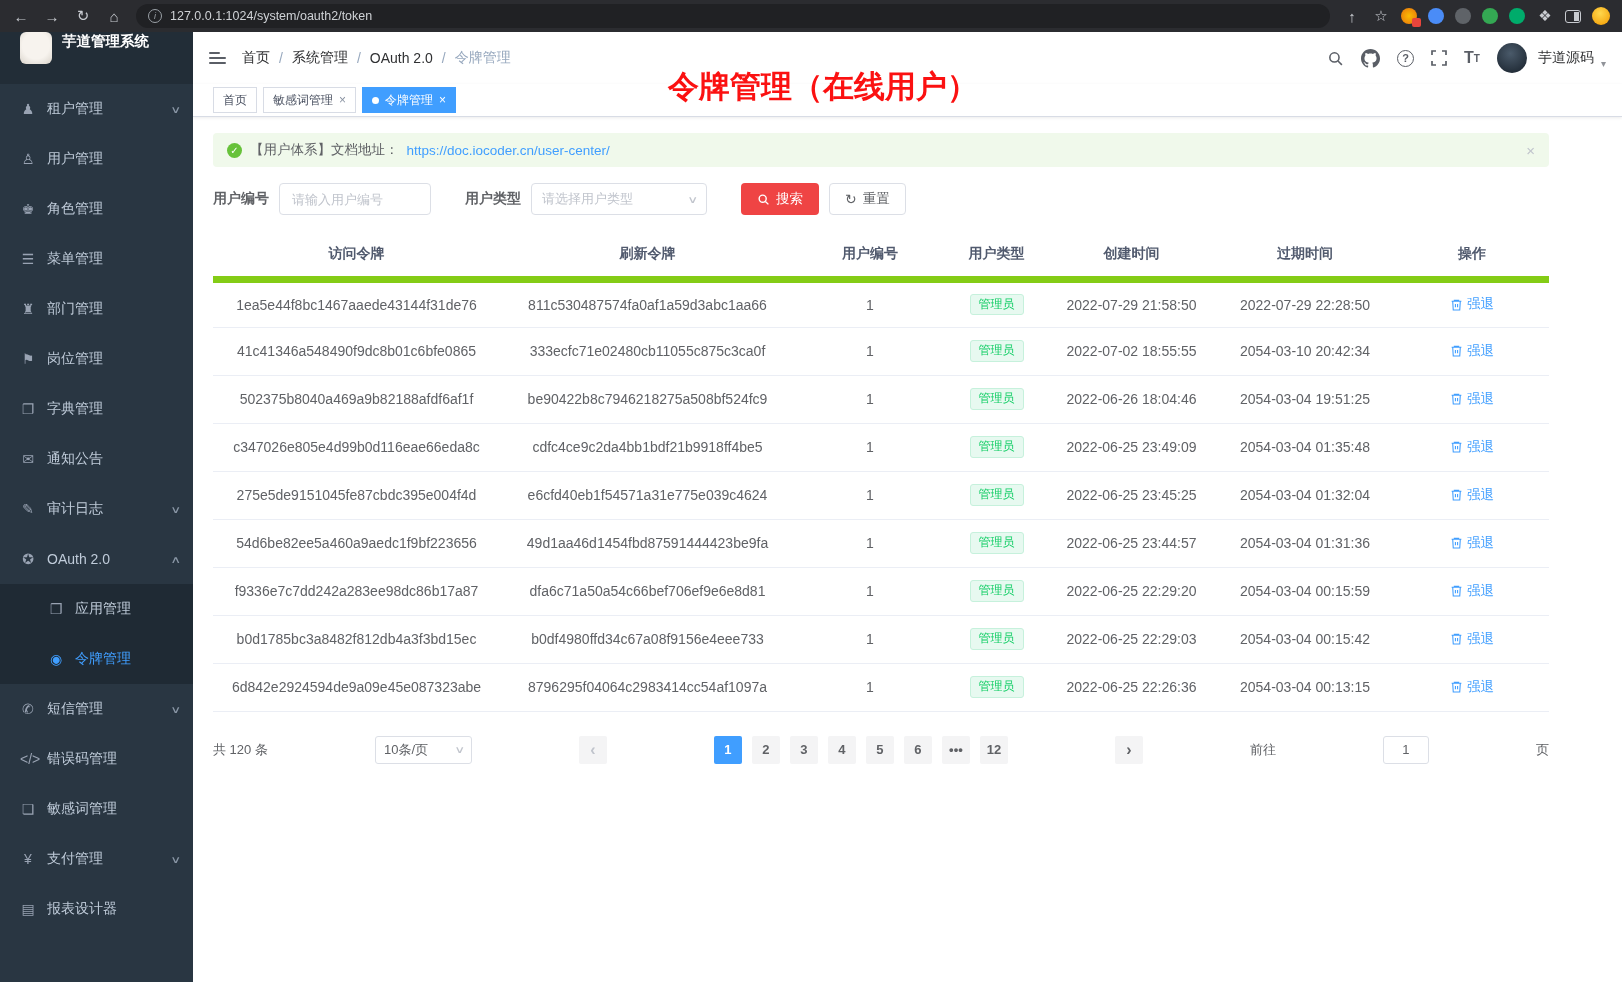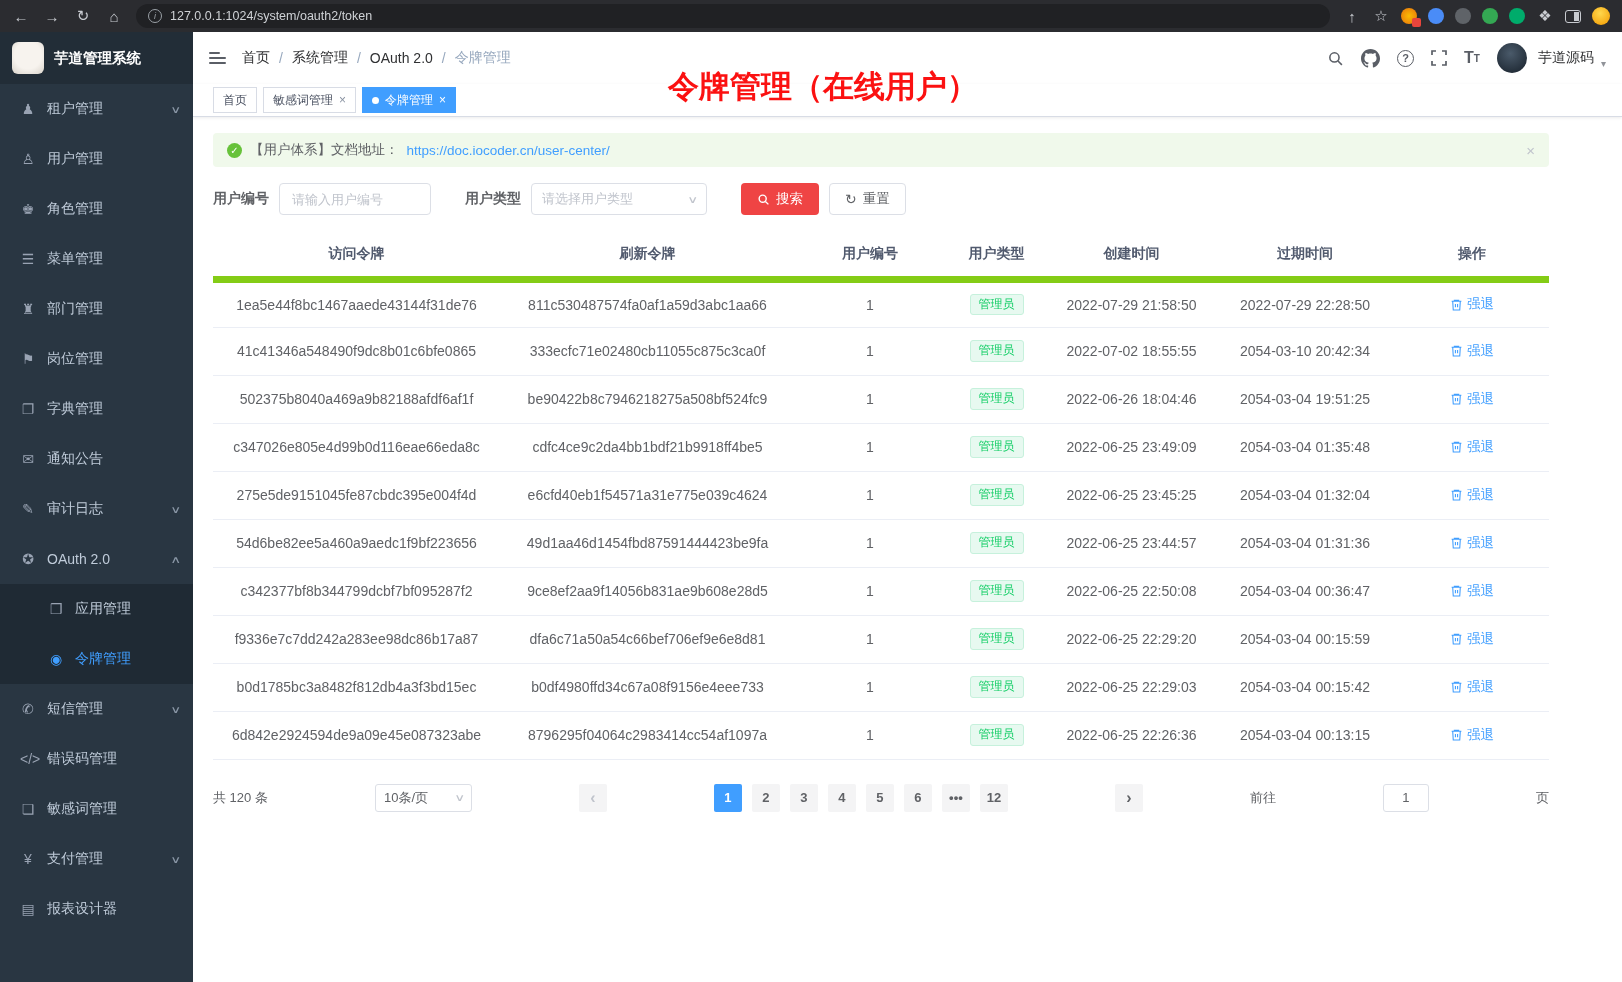--- a/index.html
+++ b/index.html
@@ -14,21 +14,21 @@
   .b-right{display:flex;align-items:center;gap:11px;flex-shrink:0}
   .ext{width:16px;height:16px;border-radius:50%;position:relative;cursor:pointer}
   .ext .badge{position:absolute;right:-4px;bottom:-3px;background:#e8453c;min-width:9px;height:9px;border-radius:2px}
   .panel-ic{width:16px;height:13px;border:1.5px solid #c8cbd0;border-radius:3px;position:relative;cursor:pointer}
   .panel-ic i{position:absolute;right:1px;top:1px;bottom:1px;width:5px;background:#c8cbd0}
   .avatar-b{width:18px;height:18px;border-radius:50%;background:radial-gradient(circle at 45% 35%,#ffd84d,#f29900);cursor:pointer}
 
   
   .shell{display:flex;height:950px}
   .sidebar{width:193px;background:#293642;flex-shrink:0;display:flex;flex-direction:column}
-  .logo{height:52px;display:flex;align-items:center;gap:10px;padding:0 12px;background:#222d37;flex-shrink:0}
+  .logo{height:52px;display:flex;align-items:flex-start;gap:10px;padding:0 20px;background:#222d37;flex-shrink:0}
   .logo-img{width:32px;height:32px;border-radius:6px;background:radial-gradient(circle at 50% 42%,#f7f3ee 55%,#d9d3ca)}
   .logo-title{color:#fff;font-size:14.5px;font-weight:700;white-space:nowrap}
   .menu{flex:1;overflow:hidden}
   .m-item{height:50px;display:flex;align-items:center;gap:11px;padding:0 14px 0 20px;color:#bfcbd9;font-size:14px;cursor:pointer;white-space:nowrap}
   .m-item .ic{width:16px;text-align:center;color:#99a3b3;font-size:14px;flex-shrink:0}
   .m-item.sub{padding-left:48px;background:#1f2a34}
   .m-item.active{color:#409eff}
   .m-item.active .ic{color:#409eff}
   .arrow{margin-left:auto;font-size:10px;color:#8a97a6;transform:scaleX(1.5)}
 
@@ -391,34 +391,20 @@
               <td>2022-06-25 23:44:57</td>
               <td>2054-03-04 01:31:36</td>
               <td><span class="op">
                   <svg width="13" height="13" viewBox="0 0 24 24" fill="none" stroke="#409eff" stroke-width="2">
                     <path d="M3 6h18M8 6V4h8v2M5 6l1 16h12l1-16M10 11v6M14 11v6"></path>
                   </svg>
                   <span>强退</span>
                 </span></td>
             </tr>
             <tr>
-              <td>c342377bf8b344799dcbf7bf095287f2</td>
-              <td>9ce8ef2aa9f14056b831ae9b608e28d5</td>
-              <td>1</td>
-              <td><span class="tag">管理员</span></td>
-              <td>2022-06-25 22:50:08</td>
-              <td>2054-03-04 00:36:47</td>
-              <td><span class="op">
-                  <svg width="13" height="13" viewBox="0 0 24 24" fill="none" stroke="#409eff" stroke-width="2">
-                    <path d="M3 6h18M8 6V4h8v2M5 6l1 16h12l1-16M10 11v6M14 11v6"></path>
-                  </svg>
-                  <span>强退</span>
-                </span></td>
-            </tr>
-            <tr>
               <td>f9336e7c7dd242a283ee98dc86b17a87</td>
               <td>dfa6c71a50a54c66bef706ef9e6e8d81</td>
               <td>1</td>
               <td><span class="tag">管理员</span></td>
               <td>2022-06-25 22:29:20</td>
               <td>2054-03-04 00:15:59</td>
               <td><span class="op">
                   <svg width="13" height="13" viewBox="0 0 24 24" fill="none" stroke="#409eff" stroke-width="2">
                     <path d="M3 6h18M8 6V4h8v2M5 6l1 16h12l1-16M10 11v6M14 11v6"></path>
                   </svg>

